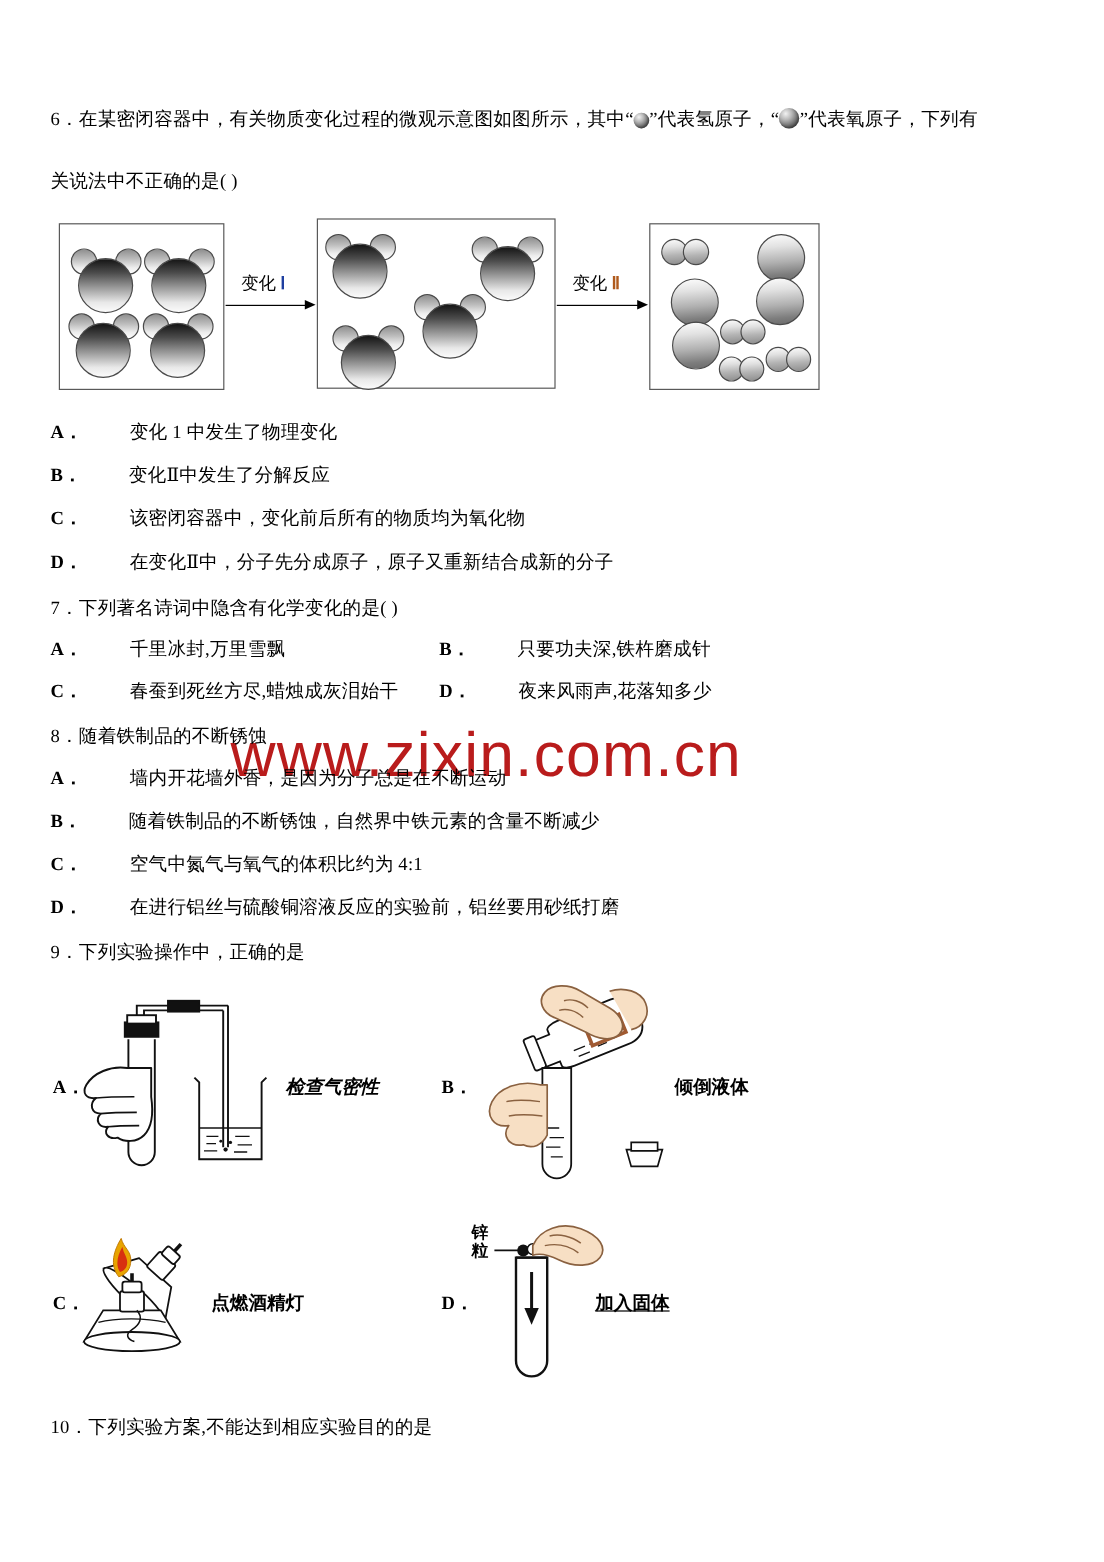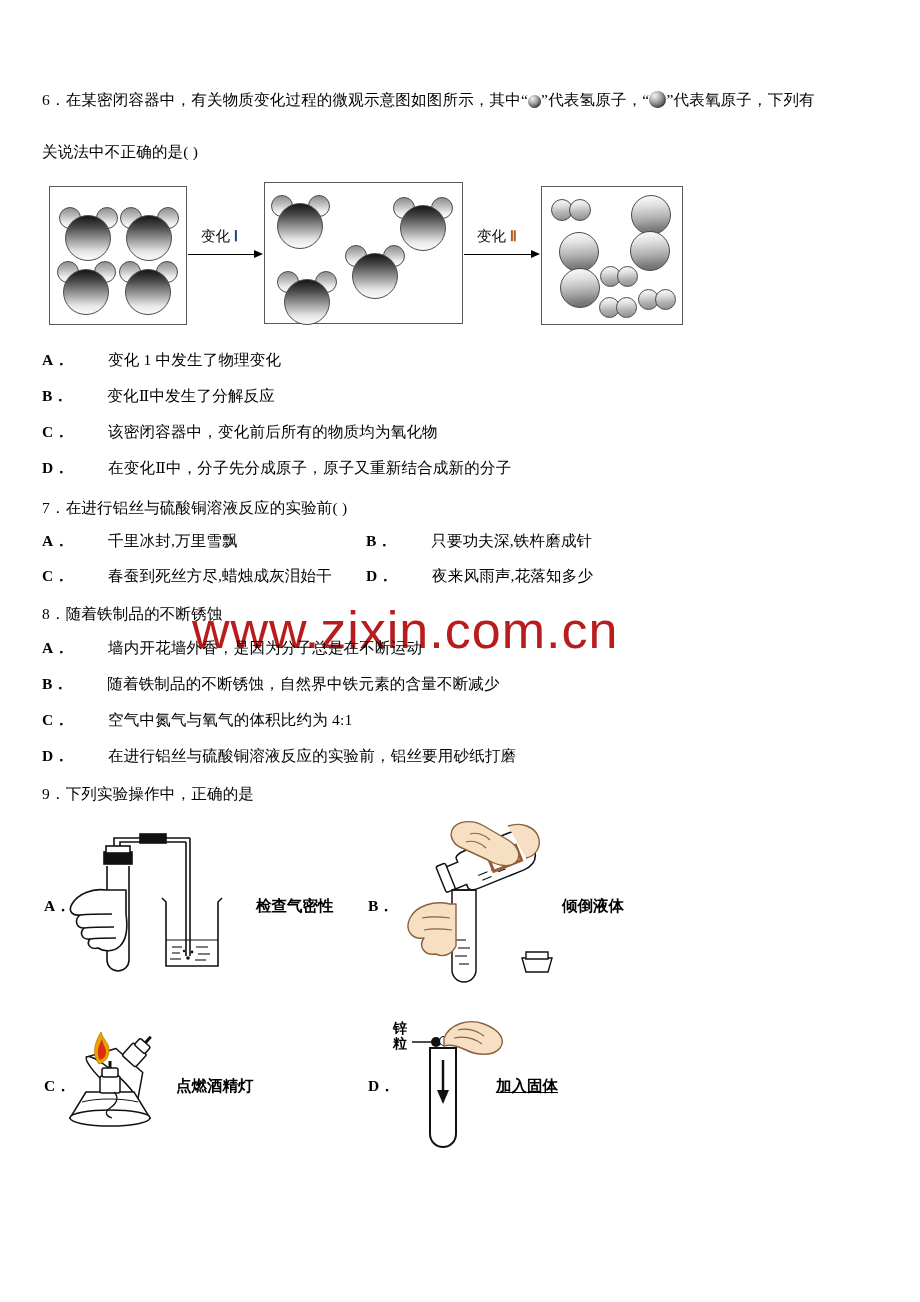--- a/index.html
+++ b/index.html
@@ -246,21 +246,21 @@
       <span class="optlabel">B．</span><span class="bold">变化Ⅱ中发生了分解反应</span>
     </div>
     <div class="opt" style="left:42px; top:458px;">
       <span class="optlabel">D．</span><span class="bold">在变化Ⅱ中，分子先分成原子，原子又重新结合成新的分子</span>
     </div>
     <div class="opt" style="left:42px; top:422px;">
       <span class="optlabel">C．</span><span class="bold">该密闭容器中，变化前后所有的物质均为氧化物</span>
     </div>
 
     <div class="qline" style="left:42px; top:496px;">
-      <span class="qnum">7．</span><span>在进行铝丝与硫酸铜溶液反应的实验前(        )</span>
+      <span class="qnum">7．</span><span>下列著名诗词中隐含有化学变化的是(        )</span>
     </div>
     <div class="opt" style="left:42px; top:531px;">
       <span class="optlabel">A．</span><span class="bold">千里冰封,万里雪飘</span>
     </div>
     <div class="opt" style="left:366px; top:531px;">
       <span class="optlabel">B．</span><span class="bold">只要功夫深,铁杵磨成针</span>
     </div>
     <div class="opt" style="left:42px; top:566px;">
       <span class="optlabel">C．</span><span class="bold">春蚕到死丝方尽,蜡烛成灰泪始干</span>
     </div>
@@ -332,21 +332,21 @@
                    C17,105 20,112 28,111 C24,116 28,122 36,120
                    C42,124 52,124 58,118 C64,112 66,100 64,86 L64,62 Z"></path>
         </g>
         <g fill="none" stroke="#111" stroke-width="1.3">
           <path d="M18,87 C28,86 40,86 50,86"></path>
           <path d="M22,100 C32,99 42,99 52,99"></path>
           <path d="M28,111 C36,110 46,110 54,110"></path>
         </g>
       </svg>
     </div>
-    <div class="figcap" style="left:256px; top:896px;">检查气密性</div>
+    <div class="figcap" style="left:238px; top:896px;font-style:italic;">检查气密性</div>
 
     <div class="figlabel" style="left:368px; top:896px;">B．</div>
     <div class="fig" style="left:390px; top:818px;">
       <svg width="185" height="175" viewBox="0 0 185 175" xmlns="http://www.w3.org/2000/svg">
 
         <g transform="rotate(-22 95 45)">
           <g fill="#fff" stroke="#111" stroke-width="1.5">
             <path d="M56,30 L56,58 L70,58 L70,62 C70,64 74,66 80,66 L128,66
                      C140,66 146,60 146,48 C146,34 140,26 128,26 L80,26
                      C74,26 70,28 70,30 L70,34 L56,34 Z"></path>
@@ -465,15 +465,18 @@
         </g>
 
         <g stroke="#111" stroke-width="2.5" fill="#111">
           <path d="M37,44 L37,76"></path>
           <path d="M31,74 L37,88 L43,74 Z" stroke="none"></path>
         </g>
       </svg>
     </div>
     <div class="figcap" style="left:496px; top:1076px;text-decoration:underline;">加入固体</div>
 
+    <div class="qline" style="left:42px; top:1178px;">
+      <span class="qnum">10．</span><span>下列实验方案,不能达到相应实验目的的是</span>
+    </div>
 
   </div>
 </div>
 
 </body></html>

